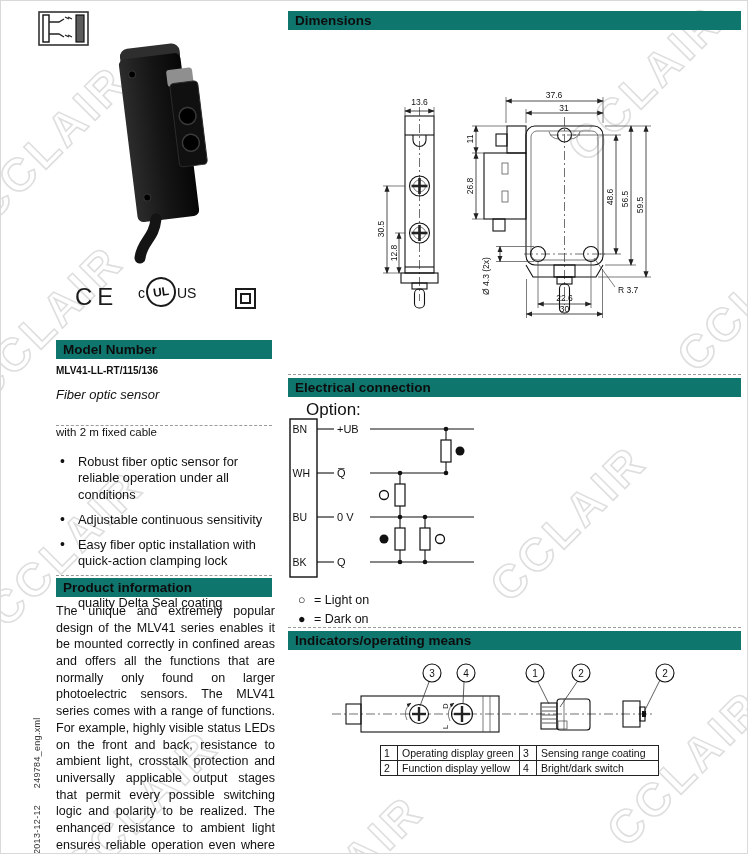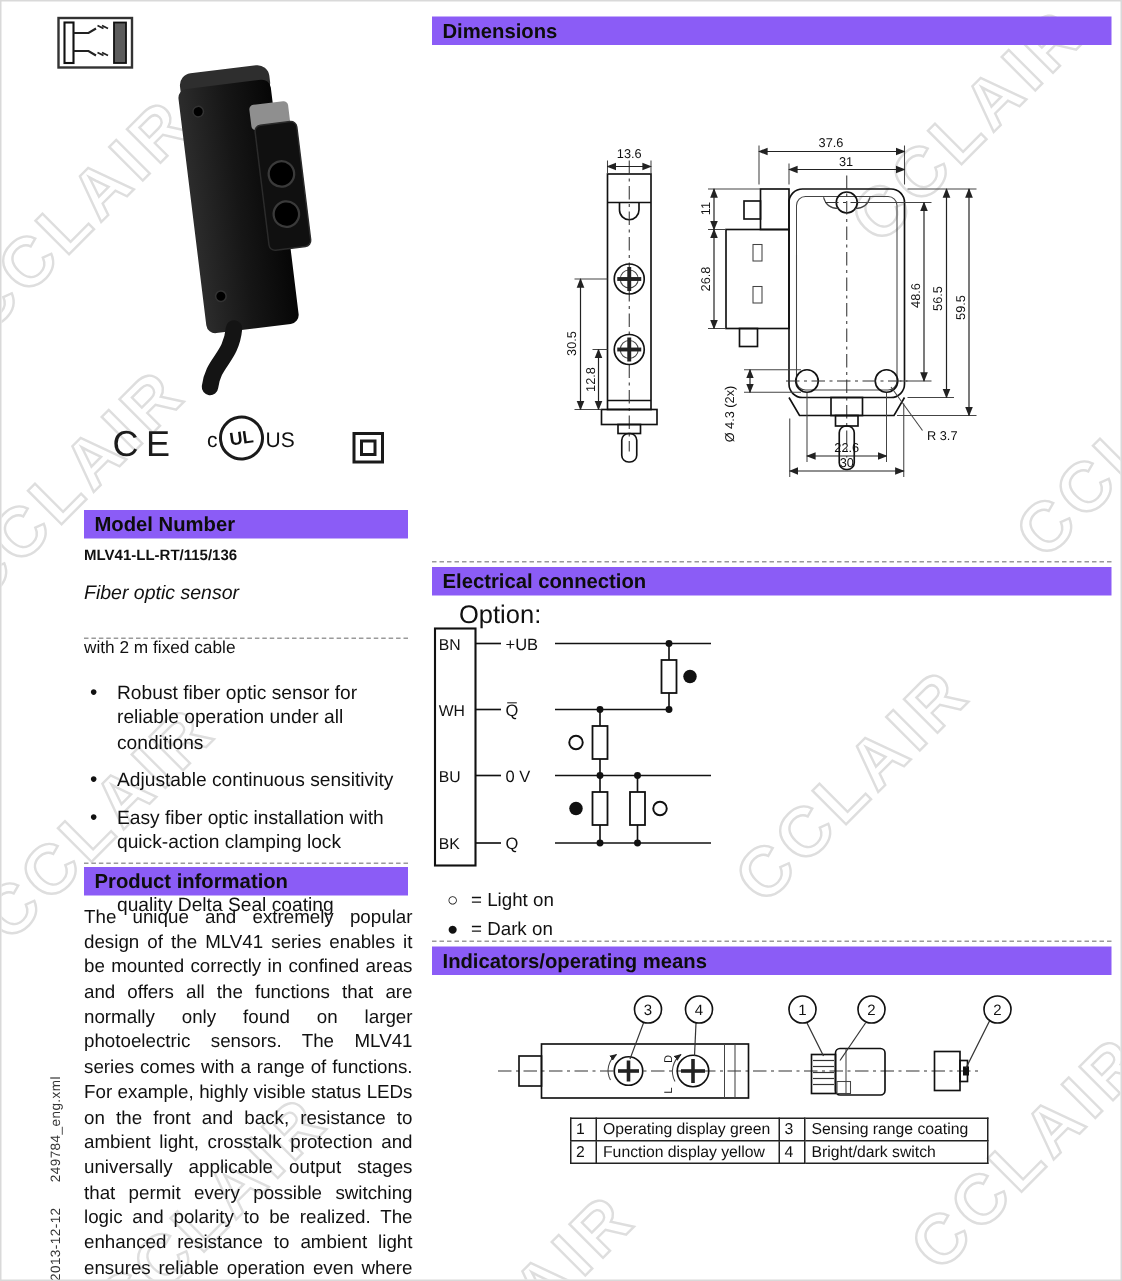--- a/index.html
+++ b/index.html
@@ -3,21 +3,21 @@
 <meta charset="utf-8">
 <style>
   html,body { margin:0; padding:0; background:#f2f2f2; }
   .page { position:relative; width:748px; height:854px; background:#ffffff;
           font-family:"Liberation Sans", sans-serif; color:#111; overflow:hidden;
           border:1px solid #d9d9d9; box-sizing:border-box; margin:0 auto; }
   .wm { position:absolute; font-size:46px; font-weight:bold; letter-spacing:4px;
         color:transparent; -webkit-text-stroke:1.6px #dedede;
         transform:rotate(-45deg); white-space:nowrap; pointer-events:none; z-index:0; }
   .abs { position:absolute; z-index:2; }
-  .bar { position:absolute; z-index:2; background:#8b5cf6; height:19px; line-height:19px;
+  .bar { position:absolute; z-index:2; background:#0f766e; height:19px; line-height:19px;
          font-weight:bold; font-size:13.5px; padding-left:7px; box-sizing:border-box; color:#0d0d0d; }
   .dashes { position:absolute; z-index:2; height:0; border-top:1.5px dashed #9a9a9a; }
   .side-note { position:absolute; left:31px; top:853px; transform:rotate(-90deg);
                transform-origin:0 0; font-size:9px; color:#333; white-space:nowrap;
                letter-spacing:0.3px; z-index:2; }
   .side-note span { margin-right:14px; }
   .model { font-weight:bold; font-size:10px; }
   .ptype { font-size:13px;font-style:italic; }
   .pcable { font-size:11.5px; }
   .feat-list { position:absolute; z-index:2; width:220px; }

